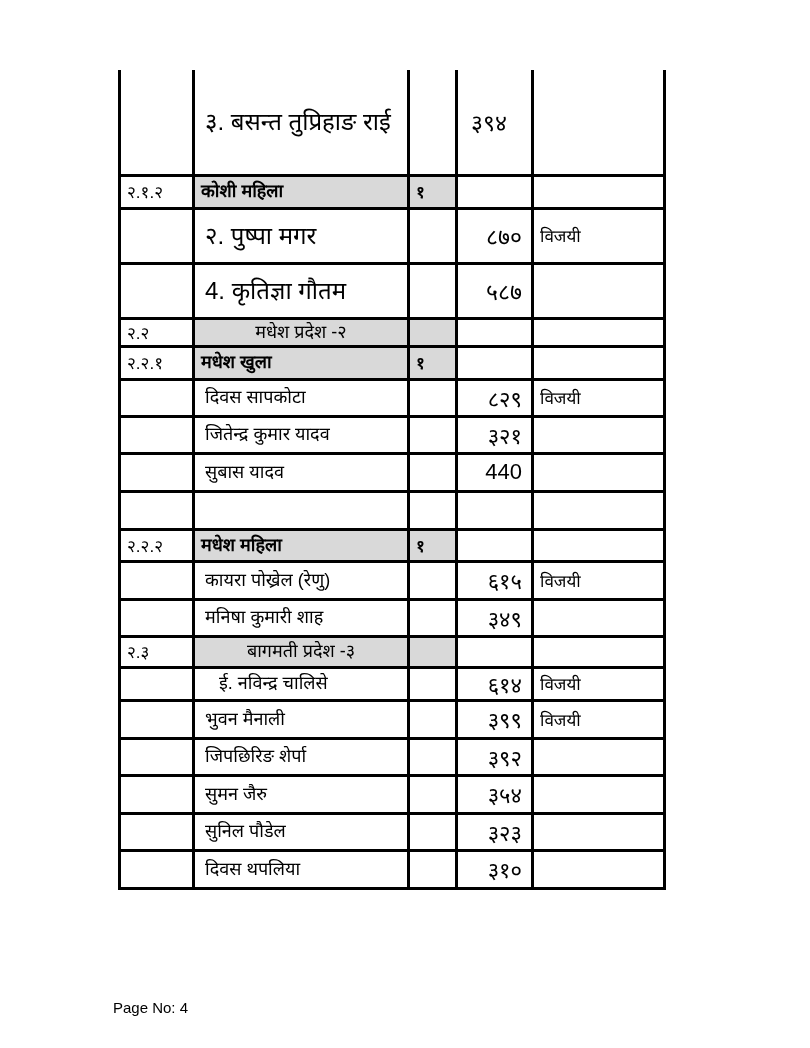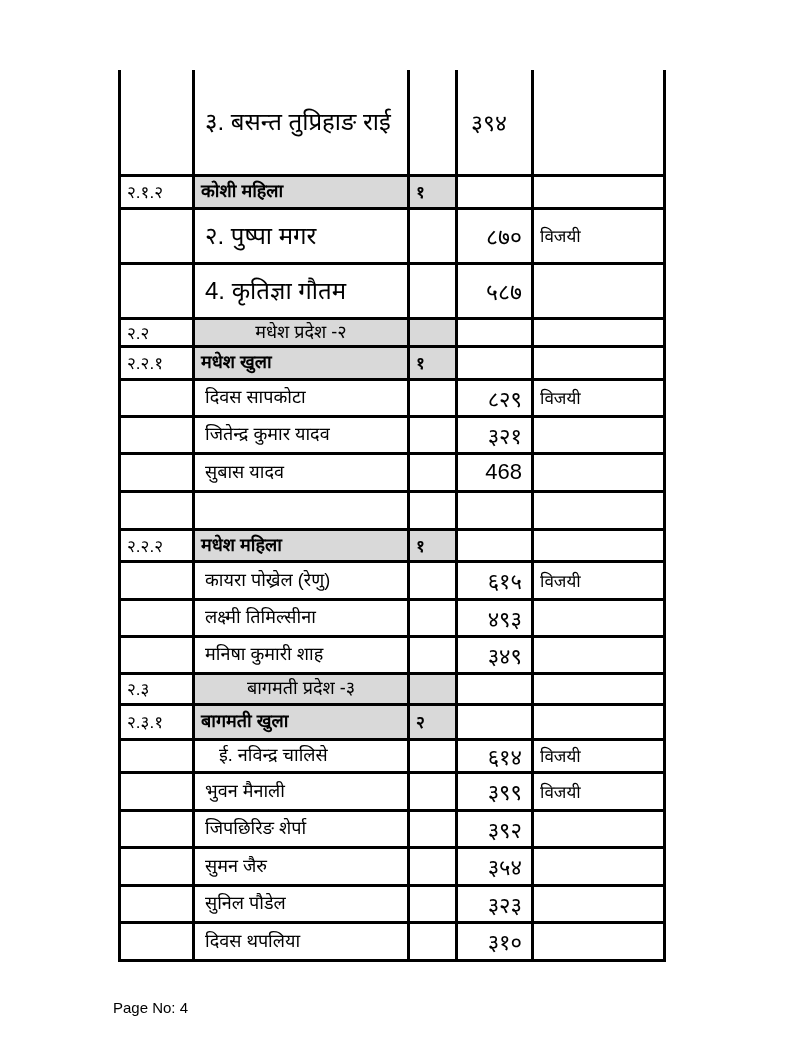--- a/index.html
+++ b/index.html
@@ -129,21 +129,21 @@
         <td class="cell-serial"></td>
         <td class="cell-name">जितेन्द्र कुमार यादव</td>
         <td class="cell-count"></td>
         <td class="cell-votes">३२१</td>
         <td class="cell-status"></td>
       </tr>
       <tr class="kind-candidate size-normal" style="height: 38px;">
         <td class="cell-serial"></td>
         <td class="cell-name">सुबास यादव</td>
         <td class="cell-count"></td>
-        <td class="cell-votes">468</td>
+        <td class="cell-votes">440</td>
         <td class="cell-status"></td>
       </tr>
       <tr class="kind-empty size-normal" style="height: 38px;">
         <td class="cell-serial"></td>
         <td class="cell-name"></td>
         <td class="cell-count"></td>
         <td class="cell-votes"></td>
         <td class="cell-status"></td>
       </tr>
       <tr class="kind-subheader size-normal" style="height: 32px;">
@@ -155,46 +155,32 @@
       </tr>
       <tr class="kind-candidate size-normal" style="height: 38px;">
         <td class="cell-serial"></td>
         <td class="cell-name">कायरा पोख्रेल (रेणु)</td>
         <td class="cell-count"></td>
         <td class="cell-votes">६१५</td>
         <td class="cell-status">विजयी</td>
       </tr>
       <tr class="kind-candidate size-normal" style="height: 37px;">
         <td class="cell-serial"></td>
-        <td class="cell-name">लक्ष्मी तिमिल्सीना</td>
-        <td class="cell-count"></td>
-        <td class="cell-votes">४९३</td>
-        <td class="cell-status"></td>
-      </tr>
-      <tr class="kind-candidate size-normal" style="height: 37px;">
-        <td class="cell-serial"></td>
         <td class="cell-name">मनिषा कुमारी शाह</td>
         <td class="cell-count"></td>
         <td class="cell-votes">३४९</td>
         <td class="cell-status"></td>
       </tr>
       <tr class="kind-section size-normal" style="height: 31px;">
         <td class="cell-serial">२.३</td>
         <td class="cell-name">बागमती प्रदेश -३</td>
         <td class="cell-count"></td>
         <td class="cell-votes"></td>
         <td class="cell-status"></td>
       </tr>
-      <tr class="kind-subheader size-normal" style="height: 35px;">
-        <td class="cell-serial">२.३.१</td>
-        <td class="cell-name">बागमती खुला</td>
-        <td class="cell-count">२</td>
-        <td class="cell-votes"></td>
-        <td class="cell-status"></td>
-      </tr>
       <tr class="kind-candidate size-normal indented" style="height: 32px;">
         <td class="cell-serial"></td>
         <td class="cell-name">ई. नविन्द्र चालिसे</td>
         <td class="cell-count"></td>
         <td class="cell-votes">६१४</td>
         <td class="cell-status">विजयी</td>
       </tr>
       <tr class="kind-candidate size-normal" style="height: 38px;">
         <td class="cell-serial"></td>
         <td class="cell-name">भुवन मैनाली</td>

